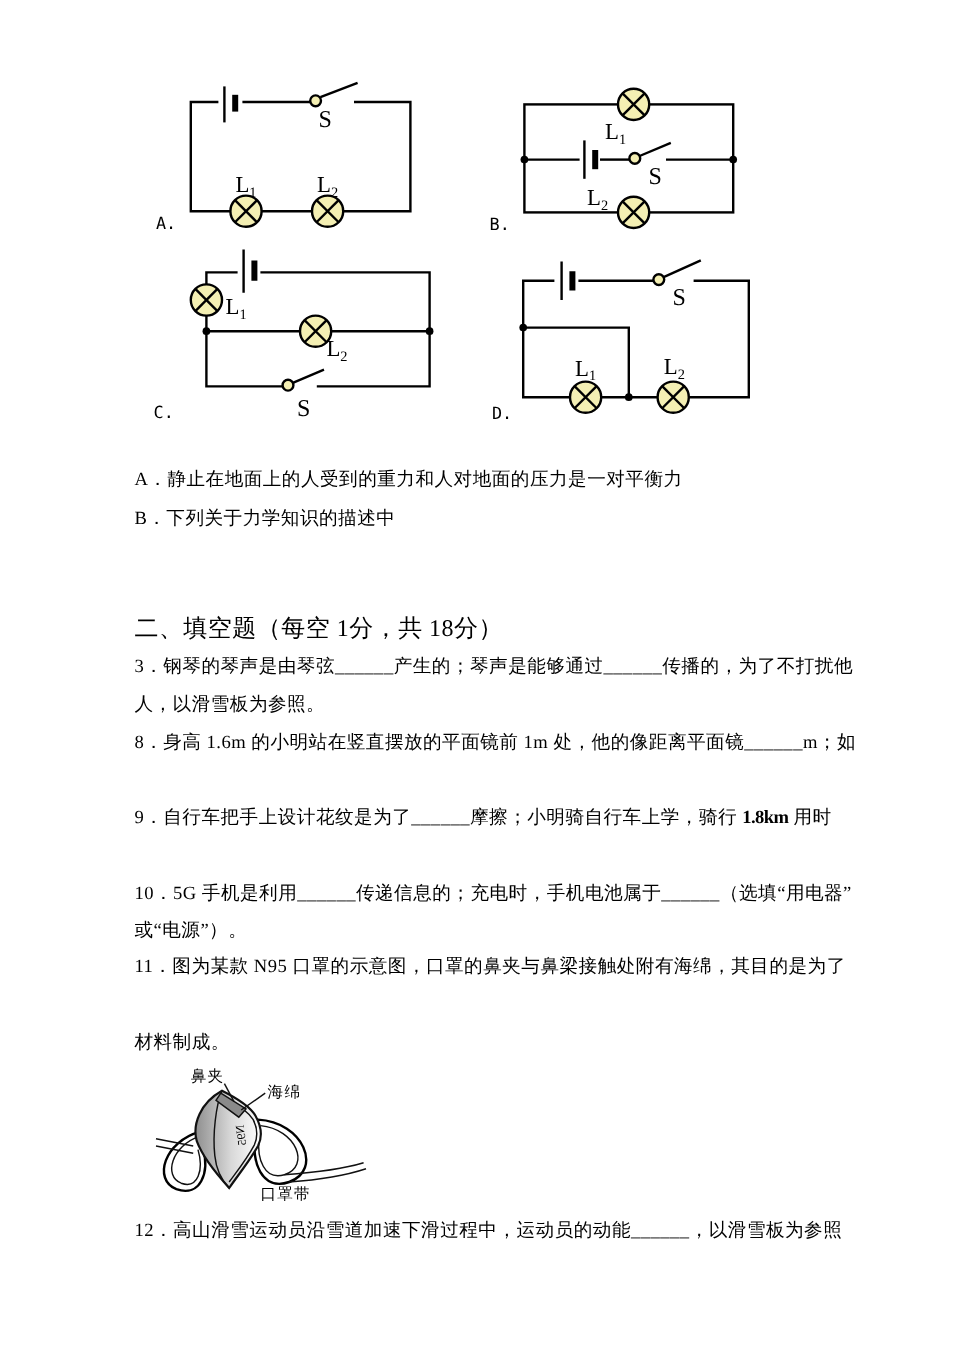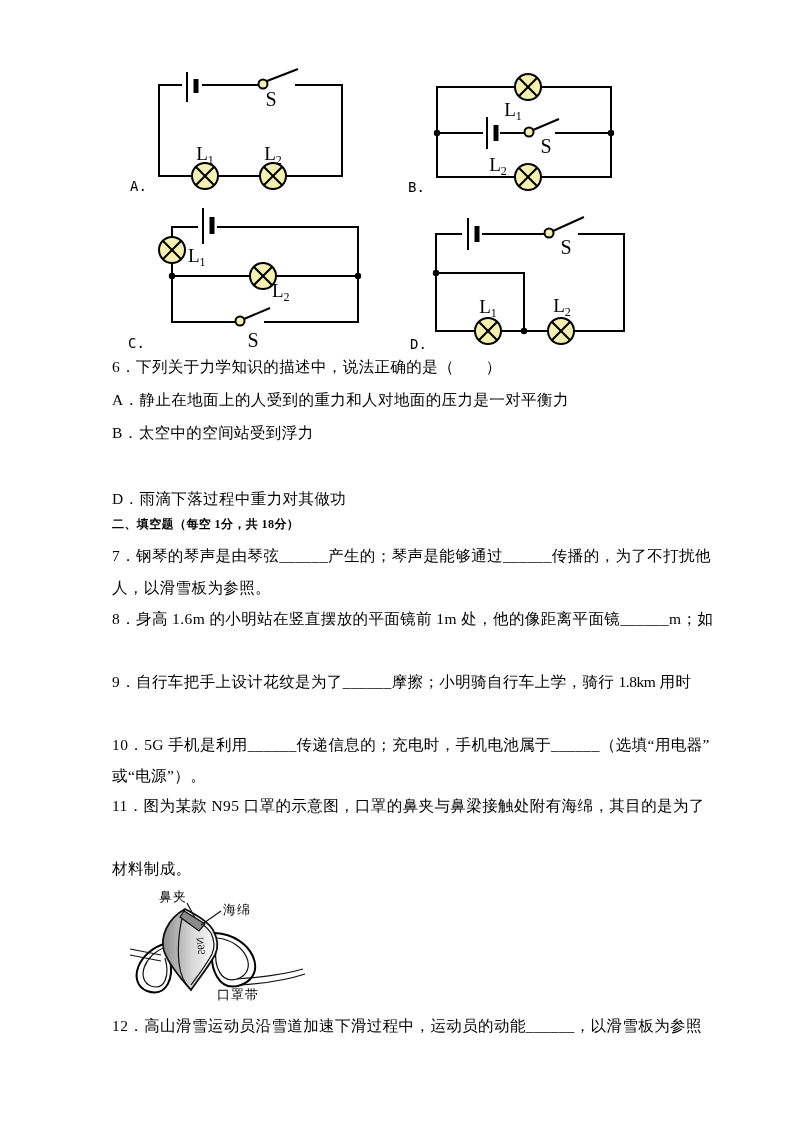--- a/index.html
+++ b/index.html
@@ -5,22 +5,22 @@
   html,body{margin:0;padding:0;background:#fff;}
   .page{
     position:relative; width:794px; height:1123px; background:#ffffff;
     font-family:"Liberation Serif","DejaVu Serif",serif; color:#000;
     overflow:hidden;
   }
   .line{
     position:absolute; left:112px; font-size:15.5px; line-height:20px;
     letter-spacing:0.4px; white-space:pre; color:#000;
   }
-  .sec{ font-weight:bold; font-size:12px; }
-  .b{ font-weight:normal; letter-spacing:-0.5px; }
+  .sec{ font-weight:normal; font-size:20px; }
+  .b{ font-weight:bold; letter-spacing:-0.5px; }
   .fig{ position:absolute; }
   svg text{ font-family:"Liberation Serif","DejaVu Serif",serif; fill:#000; }
   .optletter{ font-family:"DejaVu Sans Mono","Liberation Mono",monospace; font-size:14px; }
   .w{ stroke:#000; stroke-width:2; fill:none; }
   .wthin{ stroke:#111; stroke-width:1.2; fill:none; }
   .lampx{ stroke:#000; stroke-width:2; }
   .llabel{ font-size:19px; }
   .lsub{ font-size:12px; }
   .slabel{ font-size:20px; }
   .cjk13{ font-size:13px; letter-spacing:1px; }
@@ -141,28 +141,26 @@
       <line class="lampx" x1="151.8" y1="121.8" x2="170.2" y2="140.2"></line>
       <line class="lampx" x1="151.8" y1="140.2" x2="170.2" y2="121.8"></line>
     </g>
     <circle cx="36" cy="73" r="3.2" fill="#000"></circle>
     <circle cx="124" cy="131" r="3.2" fill="#000"></circle>
     <text class="llabel" x="88" y="113" text-anchor="middle"><tspan>L</tspan><tspan class="lsub" dy="4">1</tspan></text>
     <text class="llabel" x="162" y="112" text-anchor="middle"><tspan>L</tspan><tspan class="lsub" dy="4">2</tspan></text>
     <text class="optletter" x="10" y="149">D.</text>
   </svg>
 
-  <div class="line" style="top:357px">6．下列关于力学知识的描述中，说法正确的是（　　）</div>
   <div class="line" style="top:390px">A．静止在地面上的人受到的重力和人对地面的压力是一对平衡力</div>
-  <div class="line" style="top:423px">B．太空中的空间站受到浮力</div>
-  <div class="line" style="top:489px">D．雨滴下落过程中重力对其做功</div>
+  <div class="line" style="top:423px">B．下列关于力学知识的描述中</div>
 
   <div class="line sec" style="top:514px">二、填空题（每空 1分，共 18分）</div>
 
-  <div class="line" style="top:546px">7．钢琴的琴声是由琴弦______产生的；琴声是能够通过______传播的，为了不打扰他</div>
+  <div class="line" style="top:546px">3．钢琴的琴声是由琴弦______产生的；琴声是能够通过______传播的，为了不打扰他</div>
   <div class="line" style="top:578px">人，以滑雪板为参照。</div>
 
   <div class="line" style="top:609px">8．身高 1.6m 的小明站在竖直摆放的平面镜前 1m 处，他的像距离平面镜______m；如</div>
 
   <div class="line" style="top:672px"><span>9．自行车把手上设计花纹是为了______摩擦；小明骑自行车上学，骑行 </span><span class="b">1.8km</span><span> 用时</span></div>
 
   <div class="line" style="top:735px">10．5G 手机是利用______传递信息的；充电时，手机电池属于______（选填“用电器”</div>
   <div class="line" style="top:766px">或“电源”）。</div>
 
   <div class="line" style="top:796px">11．图为某款 N95 口罩的示意图，口罩的鼻夹与鼻梁接触处附有海绵，其目的是为了</div>

